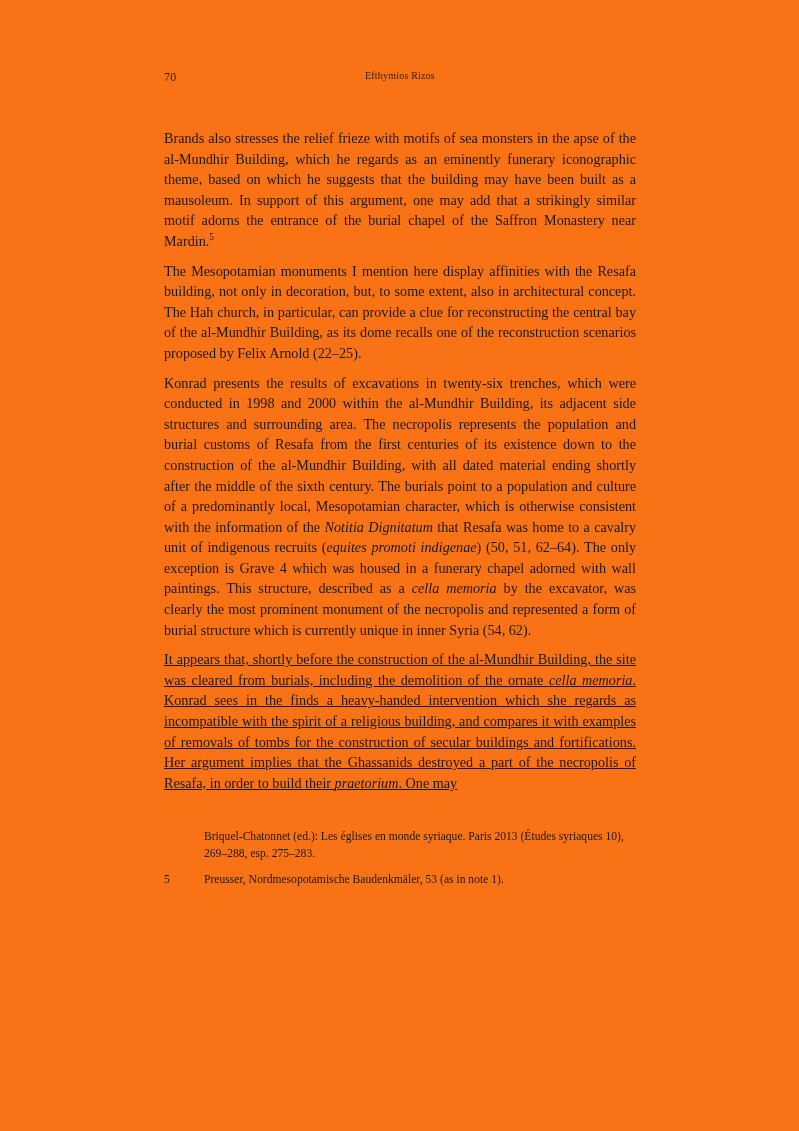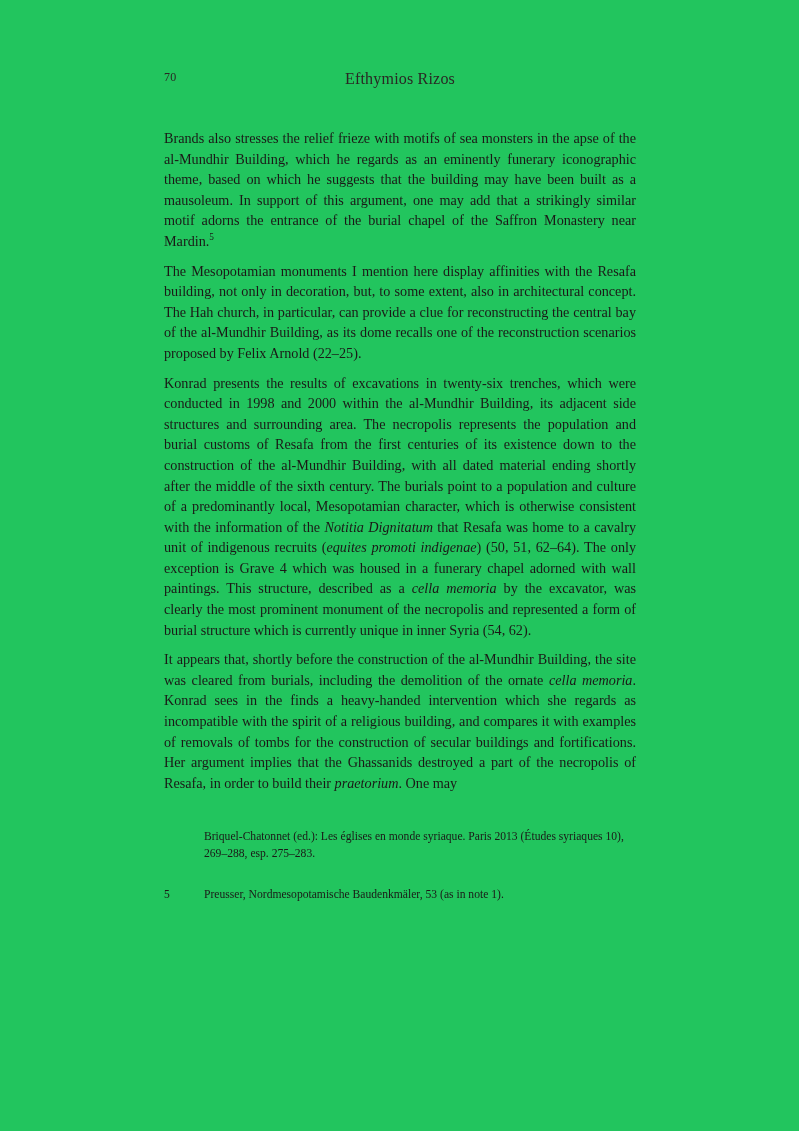--- a/index.html
+++ b/index.html
@@ -13,21 +13,21 @@
     font-family: "Liberation Serif", "DejaVu Serif", serif;
     color: #1c1a18;
     -webkit-font-smoothing: antialiased;
     overflow: hidden;
   }
 
   .page {
     position: relative;
     width: 799px;
     height: 1131px;
-    background: #22c55e;
+    background: #f97316;
   }
 
   
   .running-head {
     position: absolute;
     left: 164px;
     top: 70px;
     width: 472px;
     height: 16px;
     font-size: 11.5px;
@@ -40,21 +40,21 @@
     top: 0;
     font-size: 12px;
     color: #2a2724;
   }
   .head-title {
     position: absolute;
     left: 0;
     top: 0;
     width: 472px;
     text-align: center;
-    font-size: 16px;
+    font-size: 10px;
     color: #2a2724;
   }
 
   
   .textblock {
     position: absolute;
     left: 164px;
     top: 128px;
     width: 472px;
   }
@@ -62,21 +62,21 @@
   p.para {
     margin: 0 0 9px 0;
     font-size: 14.2px;
     line-height: 20.6px;
     text-align: justify;
     text-justify: inter-word;
     color: #1b1917;
     hyphens: manual;
     word-spacing: 0px;
   }
-  p.para:last-child { margin-bottom: 0; }
+  p.para:last-child { margin-bottom: 0; text-decoration: underline; }
 
   .it { font-style: italic; }
 
   sup.fn {
     font-size: 9.3px;
     vertical-align: super;
     line-height: 0;
   }
 
   
@@ -88,21 +88,21 @@
     font-size: 11.6px;
     line-height: 17.2px;
     color: #1b1917;
   }
   .fn-row {
     position: relative;
     display: block;
     padding-left: 40px;
     margin-bottom: 0px;
   }
-  .fn-row.cont { margin-bottom: 24px; }
+  .fn-row.cont { margin-bottom: 9px; }
   .fn-num {
     position: absolute;
     left: 0;
     top: 0;
     width: 30px;
     text-align: left;
     font-size: 11.6px;
   }
   .fn-text {
     display: block;

